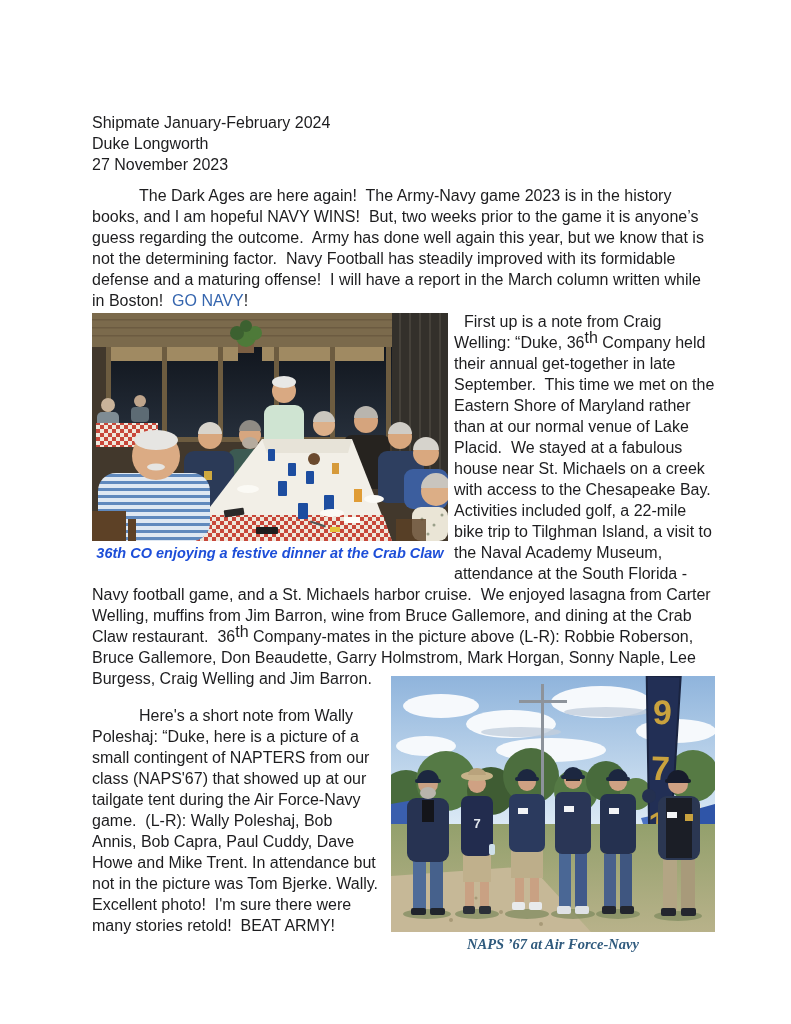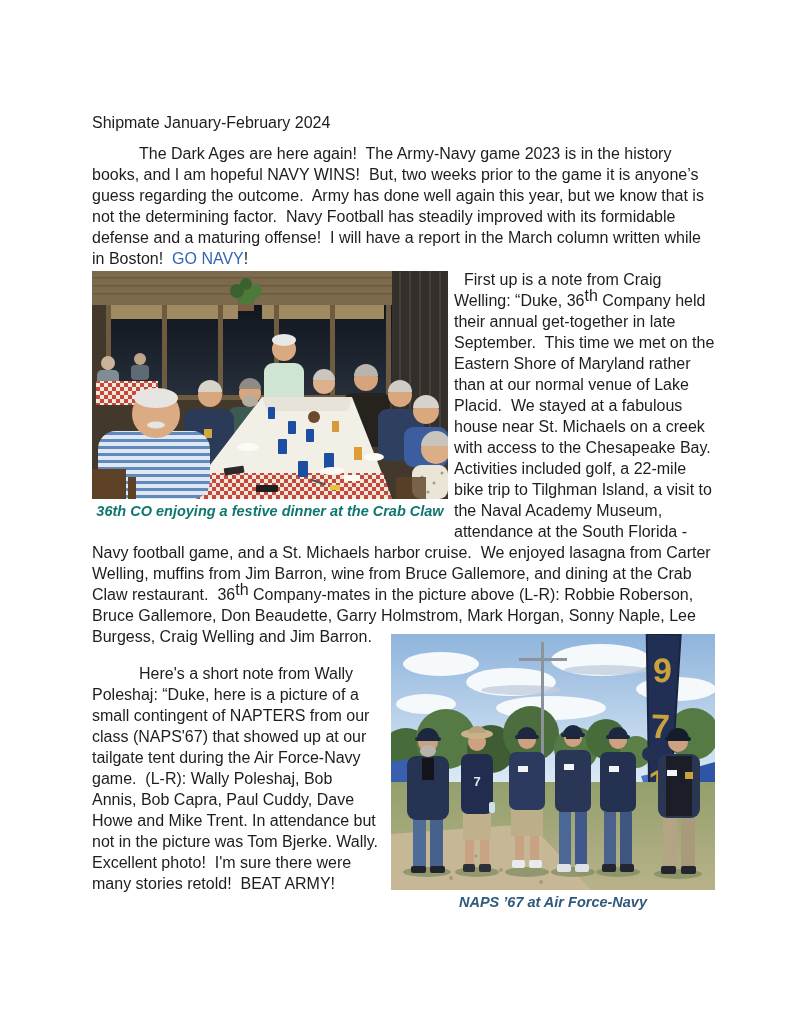--- a/index.html
+++ b/index.html
@@ -23,20 +23,22 @@
   svg{display:block;}
 </style>
 </head>
 <body>
 
 <div class="page">
   <div class="content">
 
     <div class="doc-header">
       <div class="hline">Shipmate January-February 2024</div>
+      <div class="hline">Duke Longworth</div>
+      <div class="hline">27 November 2023</div>
     </div>
 
     <p class="para p-intro"><span>The Dark Ages are here again!  The Army-Navy game 2023 is in the history books, and I am hopeful NAVY WINS!  But, two weeks prior to the game it is anyone’s guess regarding the outcome.  Army has done well again this year, but we know that is not the determining factor.  Navy Football has steadily improved with its formidable defense and a maturing offense!  I will have a report in the March column written while in Boston!  </span><span class="b" style="color: rgb(53, 101, 174);">GO NAVY</span><span>!</span></p>
 
     <div class="photo-block photo-left">
       <svg class="photo-frame" width="356" height="228" viewBox="0 0 356 228" role="img" aria-label="Nine classmates around a long white-clothed table with red checkered trim, blue tumblers, restaurant windows at night">
         <defs>
           <pattern id="check" width="8" height="8" patternUnits="userSpaceOnUse">
             <rect width="8" height="8" fill="#efe8dc"></rect>
             <rect width="4" height="4" fill="#c8473a"></rect>
@@ -161,21 +163,21 @@
             <ellipse cx="64" cy="127" rx="22" ry="10" fill="#e6e5e2"></ellipse>
             <ellipse cx="64" cy="154" rx="9" ry="3.5" fill="#e6e5e2"></ellipse>
           </g>
           <g fill="#5d4126">
             <rect x="0" y="198" width="34" height="30"></rect>
             <rect x="36" y="206" width="8" height="22"></rect>
             <rect x="304" y="206" width="30" height="22" opacity="0.8"></rect>
           </g>
         </g>
       </svg>
-      <div class="caption" style="color: #0f766e;">36th CO enjoying a festive dinner at the Crab Claw</div>
+      <div class="caption" style="color: #1d4ed8;">36th CO enjoying a festive dinner at the Crab Claw</div>
     </div>
 
     <p class="para p-welling"><span>First up is a note from </span><span class="b">Craig Welling</span><span>: “Duke, </span><span class="b">36</span><span class="b sup">th</span><span> Company held their annual get-together in late September.  This time we met on the Eastern Shore of Maryland rather than at our normal venue of Lake Placid.  We stayed at a fabulous house near St. Michaels on a creek with access to the Chesapeake Bay.  Activities included golf, a 22-mile bike trip to Tilghman Island, a visit to the Naval Academy Museum, attendance at the South Florida - Navy football game, and a St. Michaels harbor cruise.  We enjoyed lasagna from </span><span class="b">Carter Welling</span><span>, muffins from </span><span class="b">Jim Barron,</span><span> wine from </span><span class="b">Bruce Gallemore</span><span>, and dining at the Crab Claw restaurant.  36</span><span class="sup">th</span><span> Company-mates in the picture above (L-R): </span><span class="b">Robbie Roberson</span><span>, </span><span class="b">Bruce Gallemore</span><span>, </span><span class="b">Don Beaudette</span><span>, </span><span class="b">Garry Holmstrom</span><span>, </span><span class="b">Mark Horgan</span><span>, </span><span class="b">Sonny Naple</span><span>, </span><span class="b">Lee</span></p>
 
     <div class="photo-block photo-right">
       <svg class="photo-frame" width="324" height="256" viewBox="0 0 324 256" role="img" aria-label="Six classmates standing on grass at a tailgate, navy caps and jackets, blue tents and a navy banner behind">
         <defs>
           <linearGradient id="sky" x1="0" y1="0" x2="0" y2="1">
             <stop offset="0" stop-color="#8fb4dc"></stop>
               <stop offset="1" stop-color="#dceaf5"></stop>
@@ -317,21 +319,21 @@
             <rect x="267" y="120" width="42" height="64" rx="9" fill="#2b3752"></rect>
             <rect x="275" y="122" width="26" height="60" fill="#1b1e26"></rect>
             <rect x="276" y="136" width="10" height="6" fill="#f2f4f6"></rect>
             <rect x="294" y="138" width="8" height="7" fill="#c9a23e"></rect>
             <circle cx="287" cy="108" r="10" fill="#cfa183"></circle>
             <path d="M276 105 a11 11 0 0 1 22 0 z" fill="#171c2c"></path>
             <rect x="274" y="103" width="26" height="4" rx="2" fill="#171c2c"></rect>
           </g>
         </g>
       </svg>
-      <div class="caption" style="color: rgb(47, 90, 125);">NAPS ’67 at Air Force-Navy</div>
+      <div class="caption" style="color: rgb(47, 90, 125); font-family: Liberation Serif, serif;">NAPS ’67 at Air Force-Navy</div>
     </div>
 
     <p class="para"><span class="b">Burgess</span><span>, </span><span class="b">Craig Welling</span><span> and </span><span class="b">Jim Barron</span><span>.</span></p>
 
     <p class="para p-poleshaj"><span>Here's a short note from </span><span class="b">Wally Poleshaj</span><span>: “Duke, here is a picture of a small contingent of NAPTERS from our class (NAPS'67) that showed up at our tailgate tent during the Air Force-Navy game.  (L-R): </span><span class="b">Wally Poleshaj</span><span>, </span><span class="b">Bob Annis</span><span>, </span><span class="b">Bob Capra</span><span>, </span><span class="b">Paul Cuddy</span><span>, </span><span class="b">Dave Howe</span><span> and </span><span class="b">Mike Trent</span><span>. In attendance but not in the picture was </span><span class="b">Tom Bjerke</span><span>. Wally.  Excellent photo!  I'm sure there were many stories retold!  </span><span class="b">BEAT ARMY!</span></p>
 
   </div>
 </div>
 
 </body></html>

